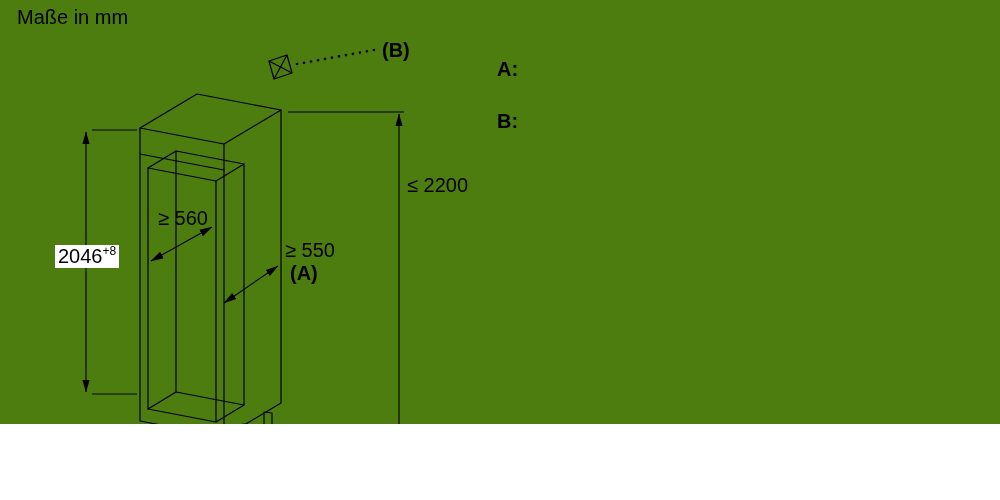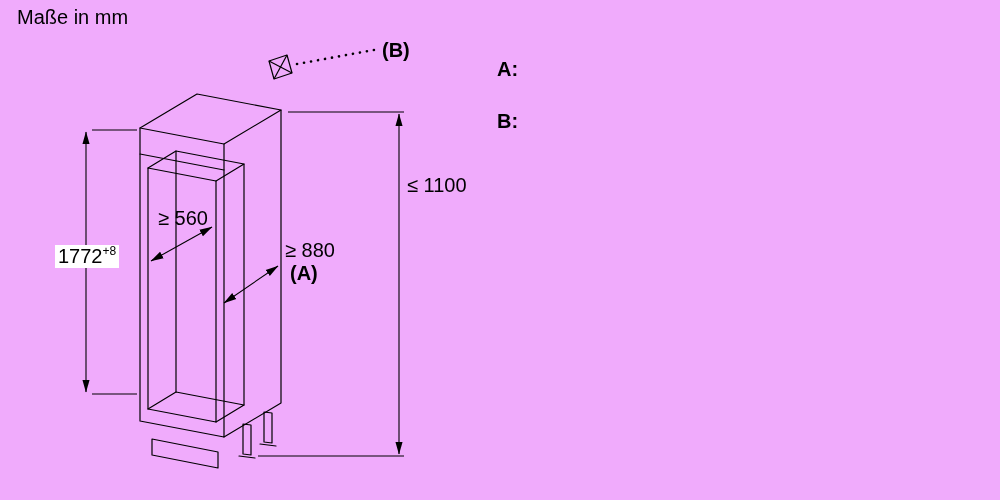--- a/index.html
+++ b/index.html
@@ -1,18 +1,18 @@
 <!DOCTYPE html>
 <html><head>
 <meta charset="utf-8">
 <style>
   * { margin:0; padding:0; box-sizing:border-box; }
   html,body { width:1000px; height:500px; background:#fff; color:#000;
               font-family:"Liberation Sans", sans-serif; }
-  .stage { position:relative; width:1000px; height:500px; background:#f0abfc; overflow:hidden; }
+  .stage { position:relative; width:1000px; height:424px; background:#4d7c0f; overflow:hidden; }
   .svg-layer { position:absolute; left:0; top:0; }
   .lbl { position:absolute; font-size:20px; line-height:1.15; white-space:nowrap; }
   .bold { font-weight:bold; }
   .bg-white { background:#fff; padding:0 3px; }
   sup { font-size:12px; line-height:0; vertical-align:super; }
   .legend-row { position:absolute; left:497px; display:flex; gap:8px; font-size:20px; }
 </style>
 </head>
 <body>
 
@@ -80,27 +80,27 @@
       <line x1="151" y1="261" x2="212" y2="227" marker-start="url(#arr)" marker-end="url(#arr)"></line>
     </g>
 
     <g stroke="#000" stroke-width="1.1" fill="none">
       <line x1="224" y1="303" x2="278" y2="266" marker-start="url(#arr)" marker-end="url(#arr)"></line>
     </g>
   </svg>
 
   <div class="lbl" style="left:17px; top:6px;">Maße in mm</div>
 
-  <div class="lbl bg-white" style="left:55px; top:245px;"><span>1772</span><sup>+8</sup></div>
+  <div class="lbl bg-white" style="left:55px; top:245px;"><span>2046</span><sup>+8</sup></div>
 
-  <div class="lbl" style="left:407px; top:174px;">≤ 1100</div>
+  <div class="lbl" style="left:407px; top:174px;">≤ 2200</div>
 
   <div class="lbl" style="left:158px; top:207px;">≥ 560</div>
 
-  <div class="lbl" style="left:285px; top:239px;">≥ 880</div>
+  <div class="lbl" style="left:285px; top:239px;">≥ 550</div>
 
   <div class="lbl bold" style="left:290px; top:262px;">(A)</div>
 
   <div class="lbl bold" style="left:382px; top:39px;">(B)</div>
 
   <div>
     <div class="legend-row" style="top:58px;">
       <span class="bold">A:</span>
     </div>
     <div class="legend-row" style="top:110px;">

